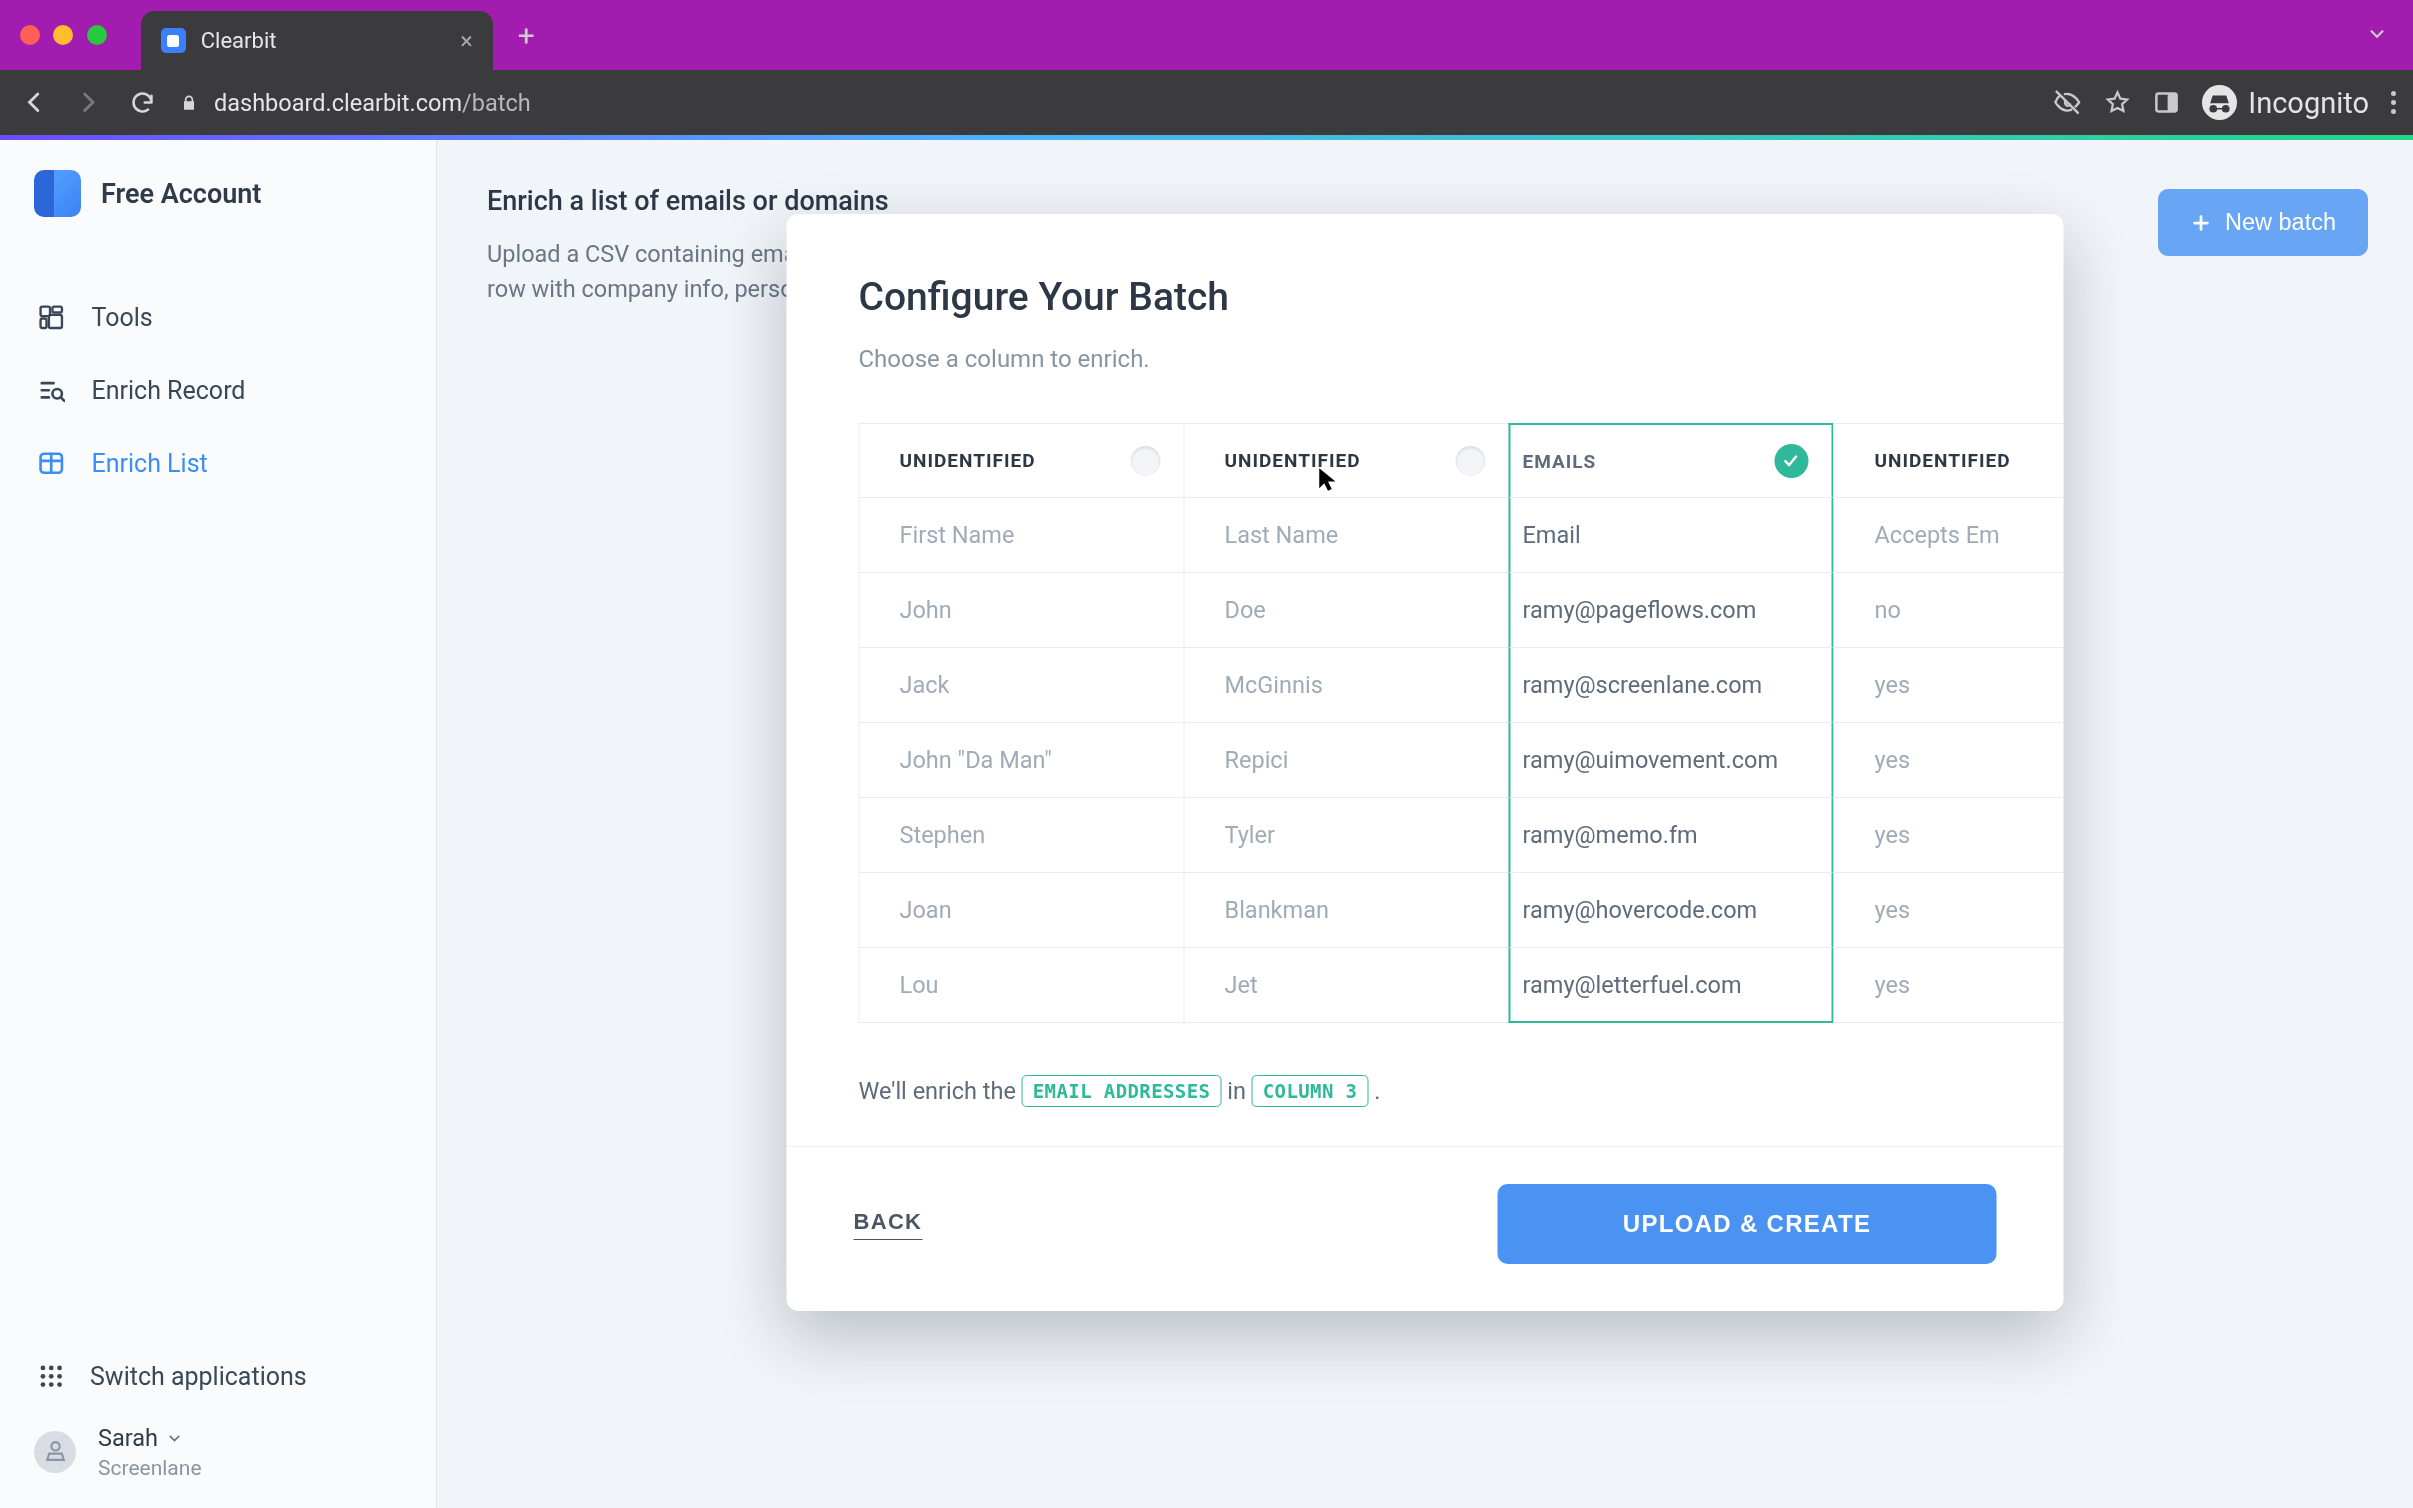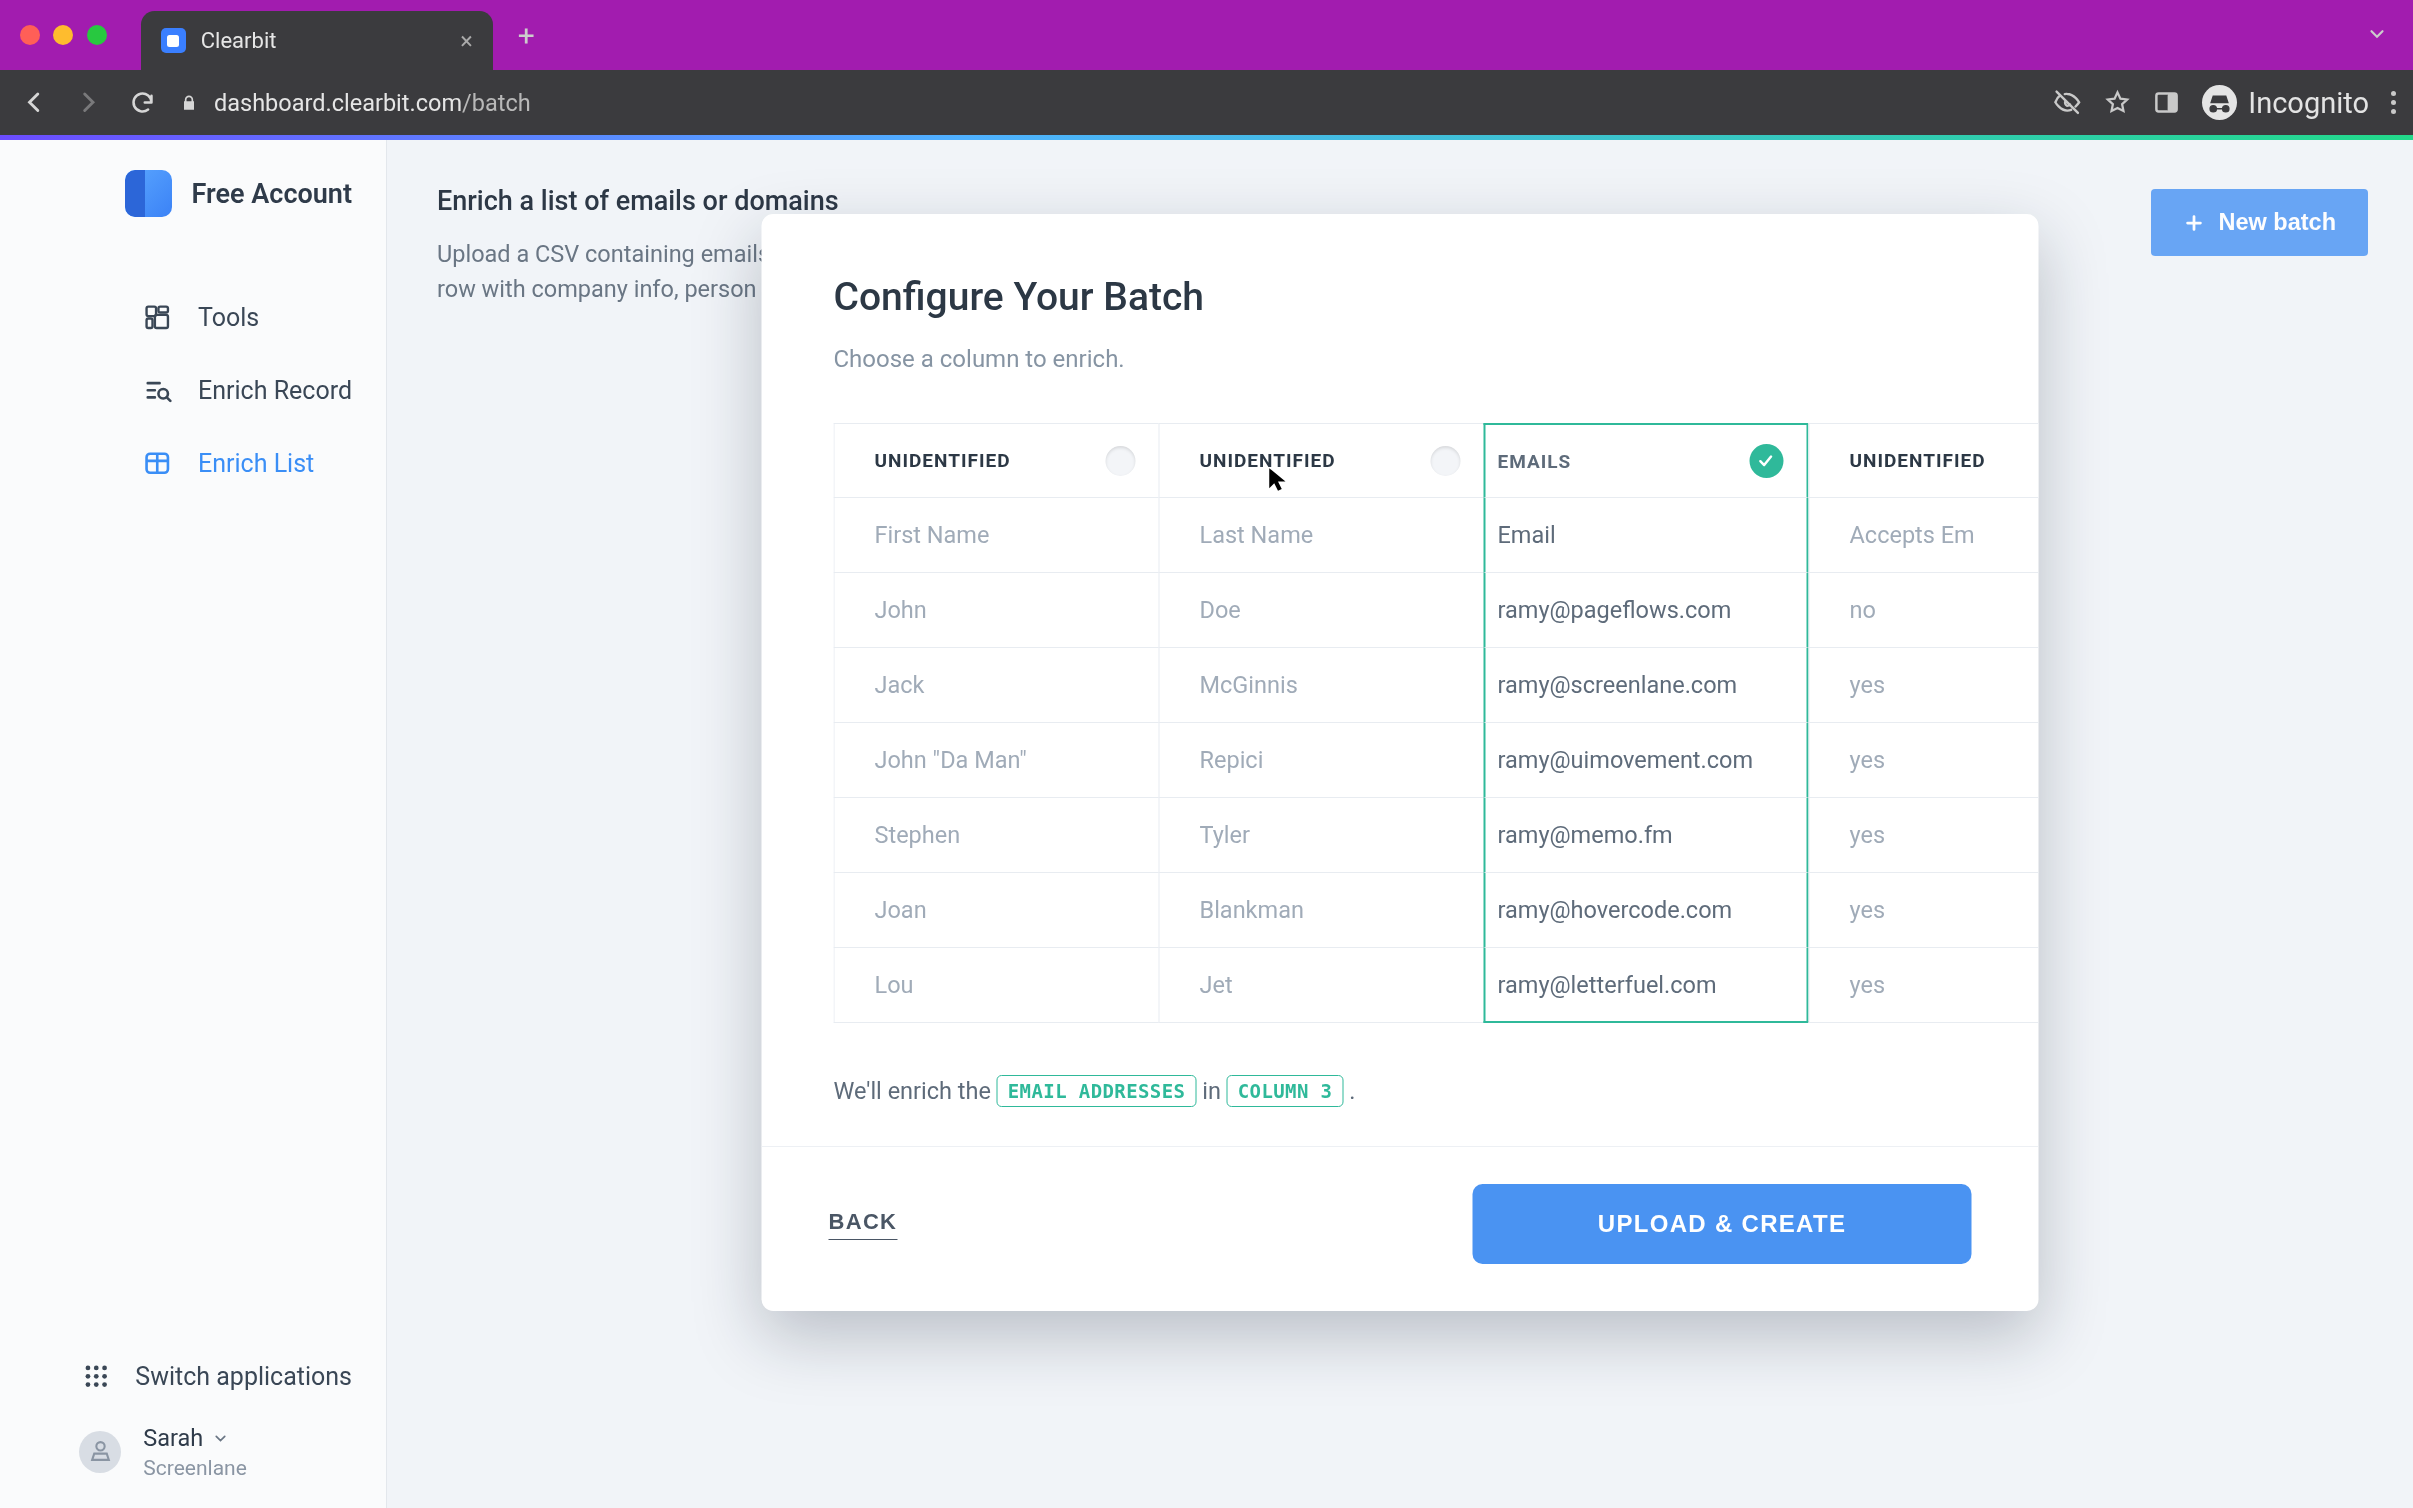--- a/index.html
+++ b/index.html
@@ -34,42 +34,42 @@
   .incog { display:flex; align-items:center; gap: 11.7px; color:#e3e3e3; font-size: 29px; }
   .incog-avatar { width: 35px; height: 35px; border-radius: 50%; background: #e5e5e5; display:flex; align-items:center; justify-content:center; }
   .incog-avatar svg { display:block; }
   .kebab { display:flex; flex-direction:column; gap:4.2px; }
   .kebab span { width:5px; height:5px; background:#c9c9c9; border-radius:50%; }
 
   .accent-strip { height: 5px; background: linear-gradient(90deg,#6b4cff,#4fb1ff 40%,#22d98a); }
 
   
   .app { flex: 1; background: #f1f4f8; display: flex; position: relative; }
-  .sidebar { width: 387px; background: #fafbfc; border-right: 1.7px solid #e3e7ec; display:flex; flex-direction:column;align-items:flex-end; }
+  .sidebar { width: 437px; background: #fafbfc; border-right: 1.7px solid #e3e7ec; display:flex; flex-direction:column; }
   .sb-account { display:flex; align-items:center; gap: 20px; padding: 30px 34px; }
   .sb-logo { width: 47px; height: 47px; border-radius: 10px; background: linear-gradient(135deg,#5aa6ff,#3b82f6); position:relative; overflow:hidden; }
   .sb-logo::before { content:""; position:absolute; left:0; top:0; bottom:0; width:20px; background:#2c66d8; border-radius:10px 0 0 10px; }
   .sb-account-label { font-size: 27px; font-weight: 600; color: #2f3b4a; }
   .sb-section { padding-top: 34px; }
   .sb-item { display:flex; align-items:center; gap: 23.5px; padding: 22px 34px; font-size: 25px; color:#3a4756; cursor:pointer; }
   .sb-item.active { color:#3a8ef6; }
   .sb-item.active .sb-ic svg path, .sb-item.active .sb-ic svg rect { stroke:#3a8ef6; }
   .sb-ic { width: 34px; display:flex; justify-content:center; }
 
   .sb-footer { margin-top:auto; padding: 17px 0 28.5px; }
   .sb-foot-item { display:flex; align-items:center; gap: 22px; padding: 18.4px 34px; font-size: 25px; color:#3a4756; cursor:pointer; }
   .sb-user { display:flex; align-items:center; gap: 22px; padding: 15px 34px 0; }
   .sb-avatar { width: 42px; height: 42px; border-radius: 50%; background:#d8dde4; display:flex; align-items:center; justify-content:center; }
   .sb-user-meta .uname { font-size: 23.5px; color:#2f3b4a; font-weight:400; display:flex; align-items:center; gap:8.4px; }
   .sb-user-meta .uorg { font-size: 21px; color:#8a95a3; margin-top: 3.4px; }
 
   .main { flex:1; position:relative; }
   .page-hdr { padding: 45px 50px 0; font-size: 27px; color:#2d3846; font-weight:500; }
   .page-desc { padding: 20px 50px 0; font-size: 23.5px; color:#6a7684; max-width: 754px; line-height:1.5; }
-  .new-batch-btn { position:absolute; right: 45px; top: 49px; background:#5a9df4; color:#fff; border:none; border-radius: 4px; padding: 20px 32px; font-size: 23.5px; font-weight:700; display:flex; align-items:center; gap:13.4px; cursor:pointer; opacity:.9; }
+  .new-batch-btn { position:absolute; right: 45px; top: 49px; background:#5a9df4; color:#fff; border:none; border-radius: 10px; padding: 20px 32px; font-size: 23.5px; font-weight:400; display:flex; align-items:center; gap:13.4px; cursor:pointer; opacity:.9; }
 
   
   .modal { position:absolute; left: 50%; top: 74px; transform: translateX(-50%); width: 1277px; background:#fff; border-radius: 11.7px; box-shadow: 0 25px 67px rgba(20,30,50,.25); overflow:hidden; }
   .modal-body { padding: 60px 72px 0; }
   .modal-title { font-size: 39px; color:#2c3845; font-weight:500; }
   .modal-sub { font-size: 24px; color:#8694a3; margin-top: 25px; }
   .table-wrap { margin: 50px 0 0 72px; overflow:hidden; }
   .col-grid { display:flex; }
   .col { width: 325px; flex-shrink:0; }
   .col-hdr { height: 75px; display:flex; align-items:center; justify-content:space-between; padding: 0 23.5px 0 40px; font-size: 19px; letter-spacing: 1px; color:#2c3845; font-weight:700; border-top:1.7px solid #e8ecf1; border-bottom:1.7px solid #e8ecf1; border-left:1.7px solid #e8ecf1; background:#fff; }

